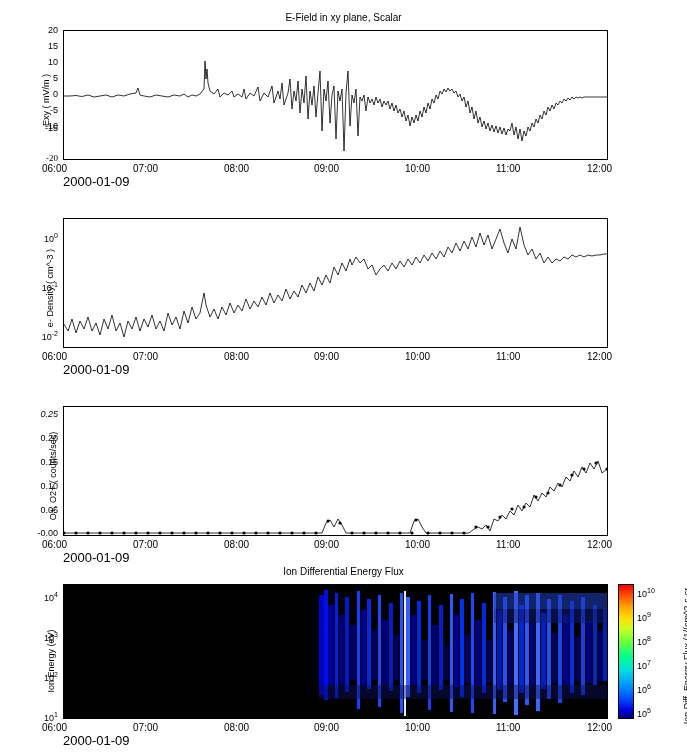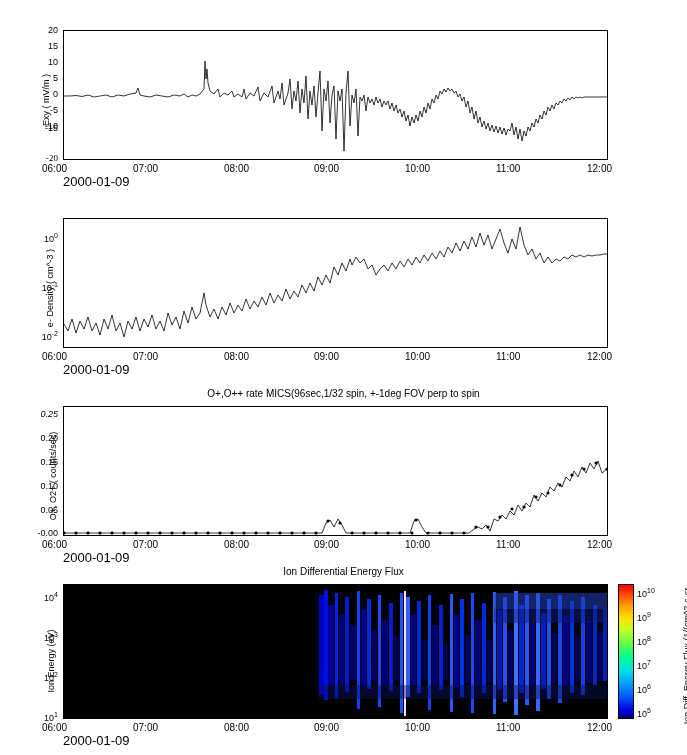--- a/index.html
+++ b/index.html
@@ -18,20 +18,21 @@
   .cbarlabel{position:absolute;font-size:9px;transform:rotate(-90deg);transform-origin:50% 50%;white-space:nowrap;}
   .cbtick{position:absolute;font-size:9px;white-space:nowrap;}
   .sup{font-size:7px;vertical-align:super;}
 </style>
 </head>
 <body>
 
 <div class="page">
 
   <div class="panel" style="left:0;top:0;width:687px;height:190px;">
+    <div class="ptitle" style="top:12px;">E-Field in xy plane, Scalar</div>
     <div class="ylabel" style="left:-4px;top:95px;width:100px;text-align:center;">Exy ( mV/m )</div>
 
     <div class="ytick" style="left:20px;top:25px;width:38px;">20</div>
     <div class="ytick" style="left:20px;top:41px;width:38px;">15</div>
     <div class="ytick" style="left:20px;top:57px;width:38px;">10</div>
     <div class="ytick" style="left:20px;top:73px;width:38px;">5</div>
     <div class="ytick" style="left:20px;top:89px;width:38px;">0</div>
     <div class="ytick" style="left:20px;top:105px;width:38px;">-5</div>
     <div class="ytick" style="left:20px;top:121px;width:38px;">-10</div>
     <div class="ytick" style="left:20px;top:123px;width:38px;">-15</div>
@@ -72,21 +73,20 @@
     <div class="xtick" style="left:133px;top:163px;width:42px;">07:00</div>
     <div class="xtick" style="left:224px;top:163px;width:42px;">08:00</div>
     <div class="xtick" style="left:314px;top:163px;width:42px;">09:00</div>
     <div class="xtick" style="left:405px;top:163px;width:42px;">10:00</div>
     <div class="xtick" style="left:496px;top:163px;width:42px;">11:00</div>
     <div class="xtick" style="left:587px;top:163px;width:42px;">12:00</div>
     <div class="xdate" style="left:63px;top:174px;">2000-01-09</div>
   </div>
 
   <div class="panel" style="left:0;top:376px;width:687px;height:190px;">
-    <div class="ptitle" style="top:12px;">O+,O++ rate MICS(96sec,1/32 spin, +-1deg FOV perp to spin</div>
     <div class="ylabel" style="left:-12px;top:95px;width:130px;text-align:center;">O+, O2+ ( counts/sec)</div>
 
     <div class="ytick" style="left:14px;top:33px;width:44px;font-style:italic;">0.25</div>
     <div class="ytick" style="left:14px;top:57px;width:44px;">0.20</div>
     <div class="ytick" style="left:14px;top:81px;width:44px;">0.15</div>
     <div class="ytick" style="left:14px;top:105px;width:44px;">0.10</div>
     <div class="ytick" style="left:14px;top:129px;width:44px;">0.05</div>
     <div class="ytick" style="left:14px;top:152px;width:44px;">-0.00</div>
 
     <div class="plotbox" style="left:63px;top:30px;width:545px;height:130px;">

